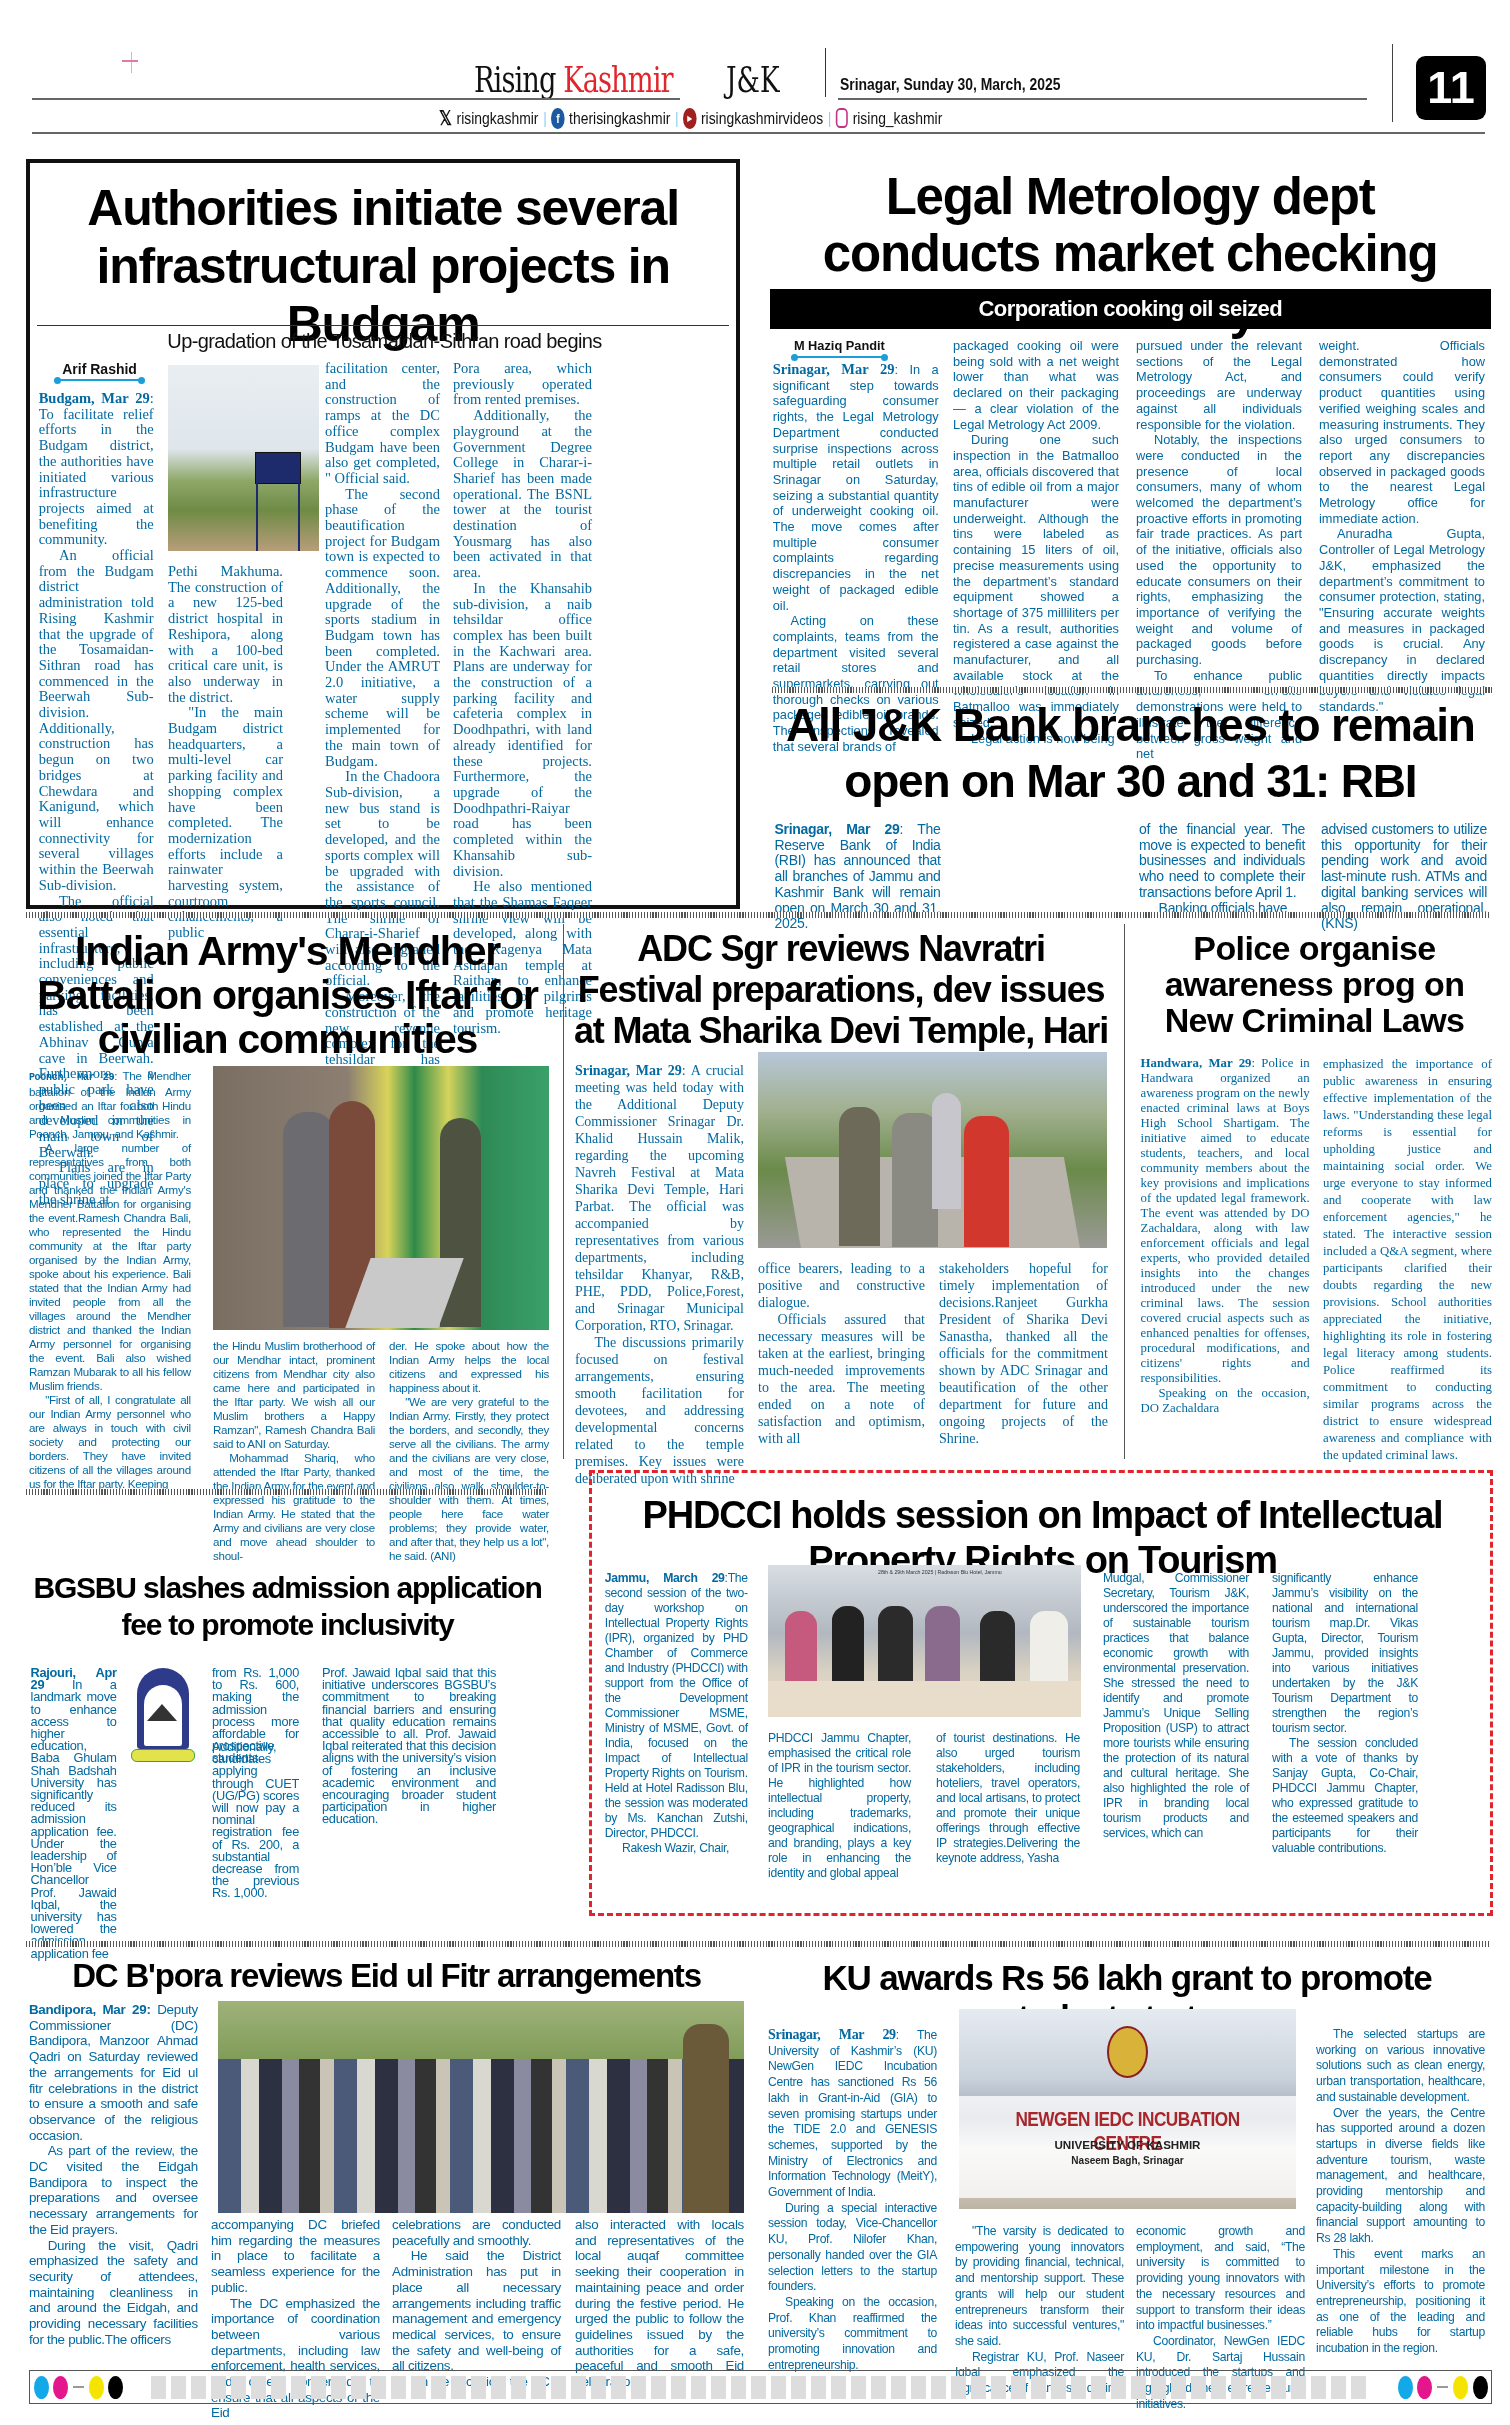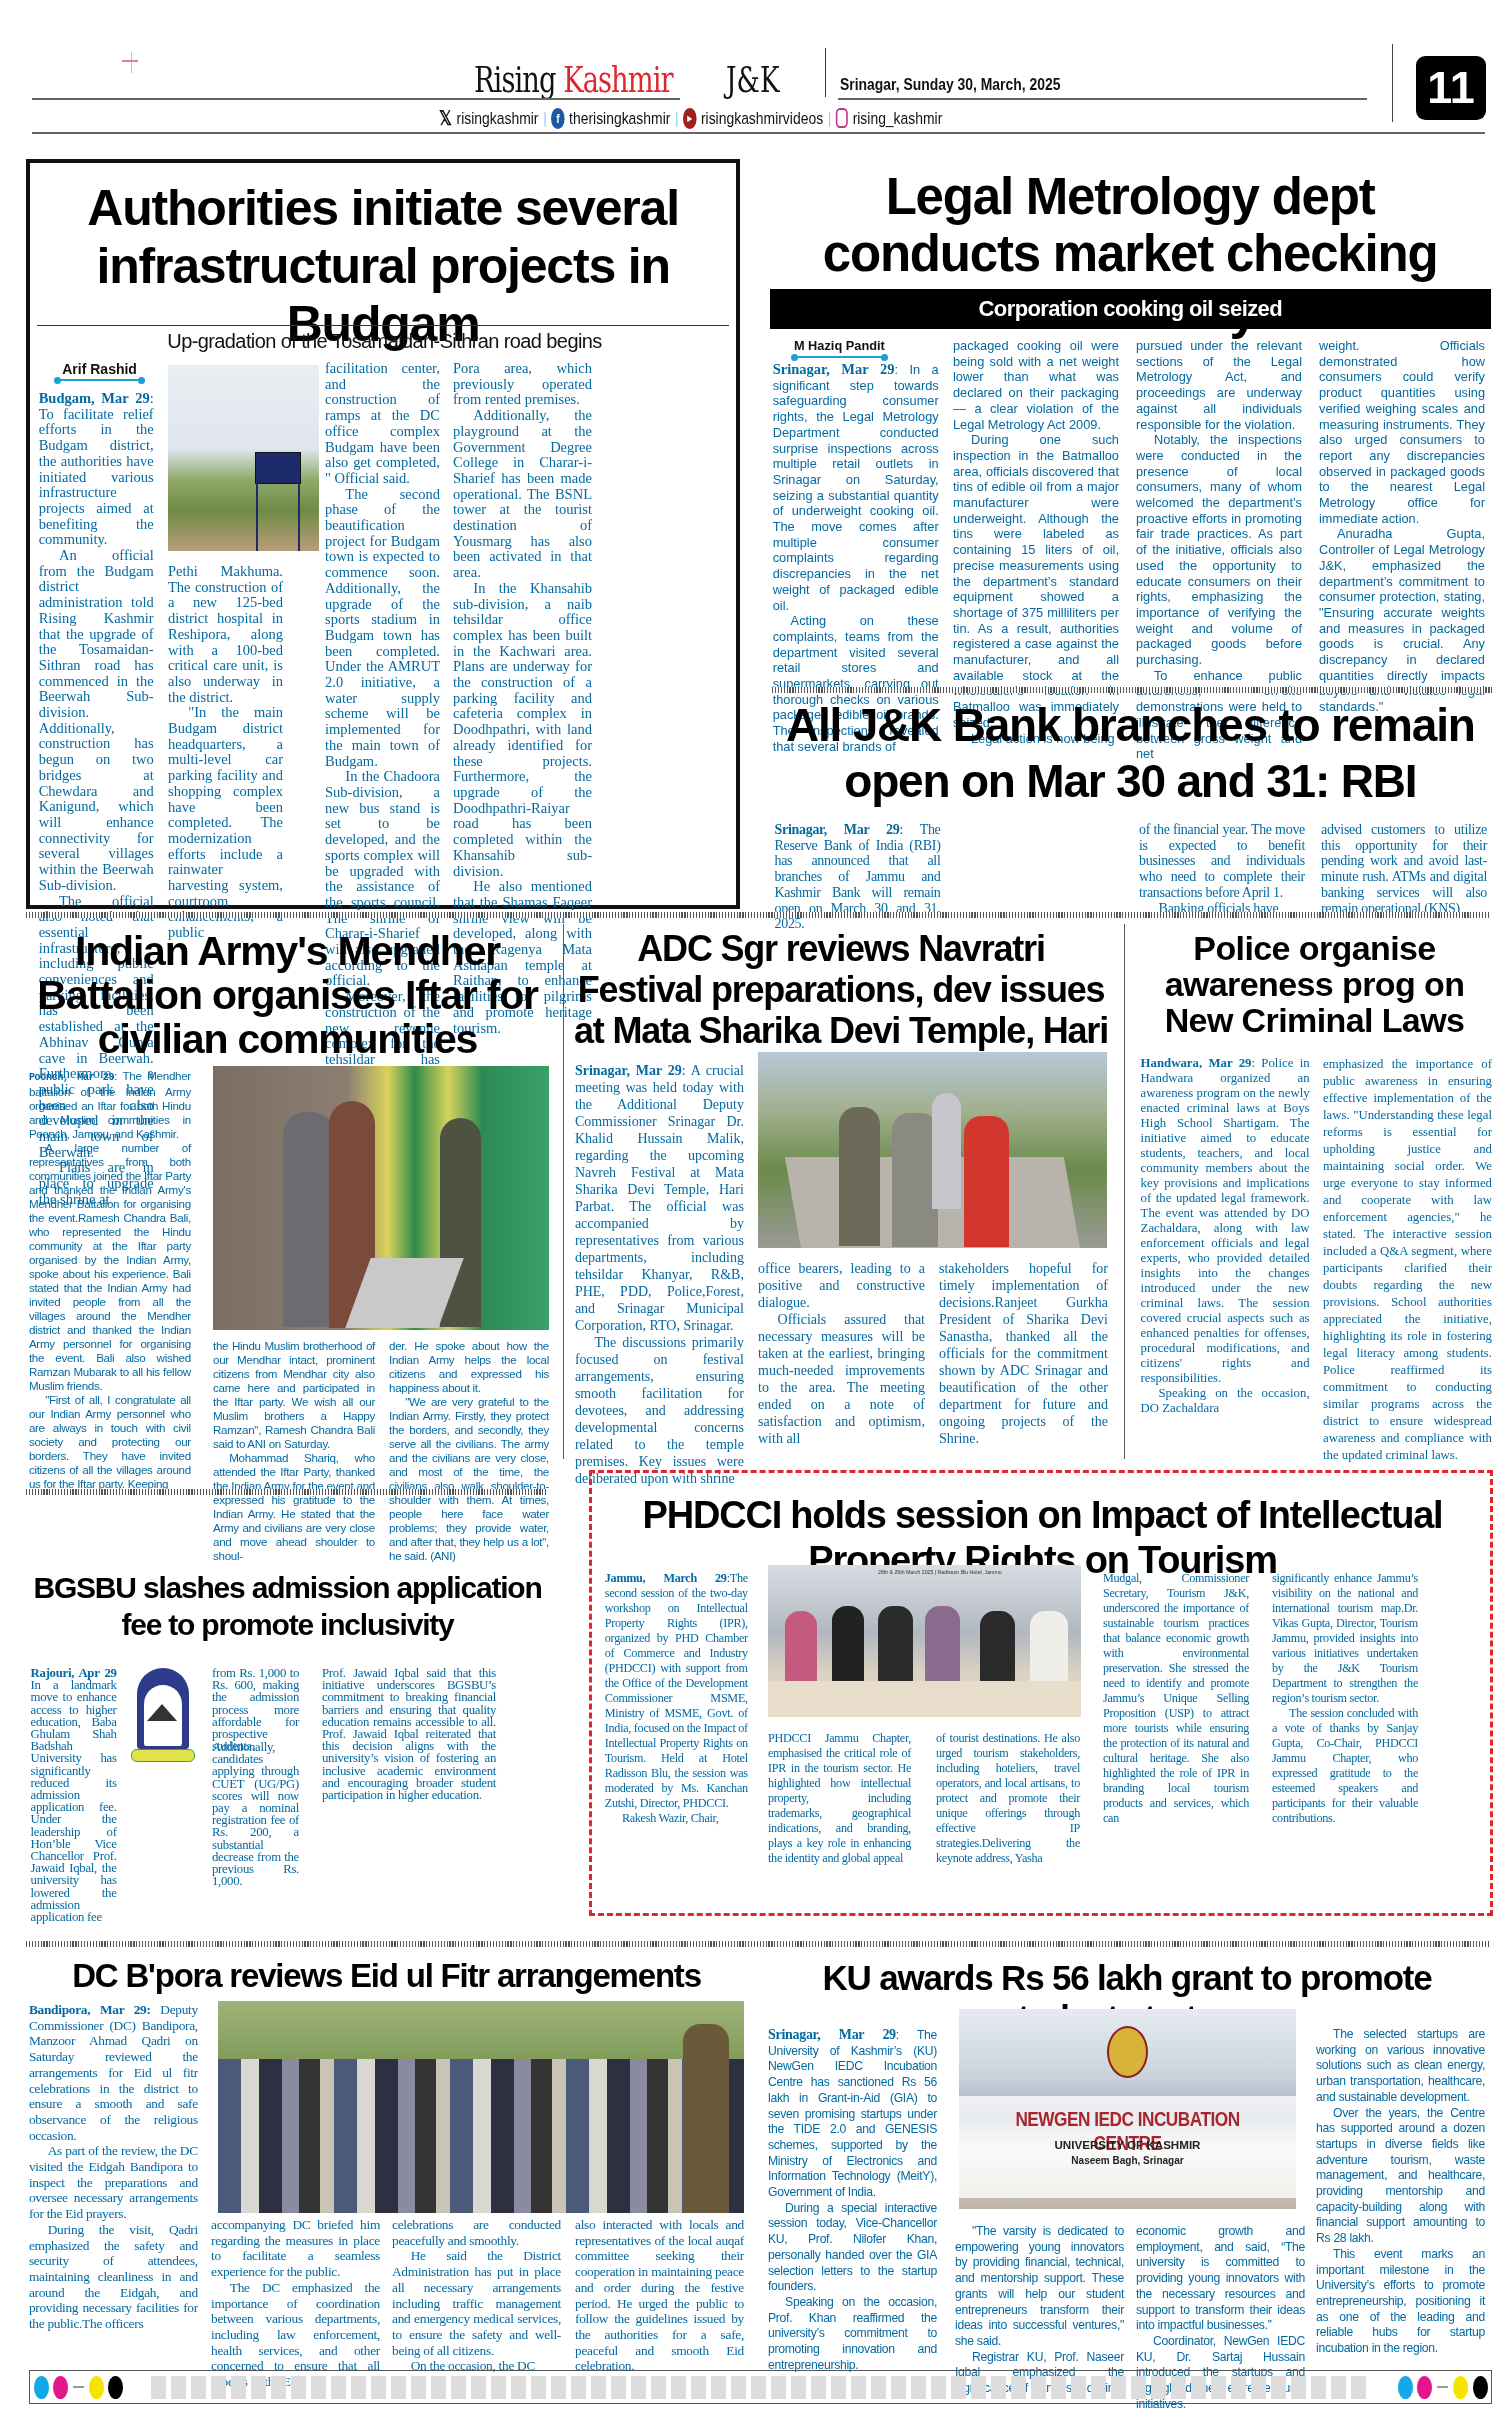--- a/index.html
+++ b/index.html
@@ -1,21 +1,21 @@
 <!DOCTYPE html>
 <html style="font-size:9.3px"><head>
 <meta charset="utf-8">
 <style>
 *{box-sizing:border-box;margin:0;padding:0}
 body{width:1510px;height:2426px;background:#fff;position:relative;font-family:"DejaVu Serif",serif;color:#111;overflow:hidden}
 .abs{position:absolute}
 .hl{font-family:"Liberation Sans",sans-serif;font-weight:bold;text-align:center;color:#000;letter-spacing:-1.2px;line-height:1.1}
 .body{font-family:"Liberation Serif",serif;font-size:15.7px;line-height:18.6px;text-align:justify;color:#0369a1}
 .body.sans{font-family:"Liberation Sans",sans-serif;font-size:14.5px;line-height:18px}
-.body.cond{font-family:Liberation Serif, serif;font-size:15px;line-height:18px;letter-spacing:-0.3px}
+.body.cond{font-family:Liberation Sans, sans-serif;font-size:15px;line-height:18px;letter-spacing:-0.3px}
 .col{position:absolute}
 .col p{text-indent:1.4em;margin:0}
 .col p.first{text-indent:0}
 .dl{font-weight:bold}
 .photo{position:absolute;overflow:hidden}
 .rule-dots{position:absolute;height:5.8px;background:repeating-linear-gradient(90deg,#555 0 1.2px,#fff 1.2px 2.9px)}
 .byline{font-family:"Liberation Sans",sans-serif;font-weight:bold;font-size:17.4px;text-align:center}
 .byline-bar{position:absolute;height:2.3px;background:#1a9fd9;border-radius:1.2px}
 .byline-bar:before,.byline-bar:after{content:"";position:absolute;top:-2.3px;width:7px;height:7px;border-radius:50%;background:#1a9fd9}
 .byline-bar:before{left:-2.3px}.byline-bar:after{right:-2.3px}

